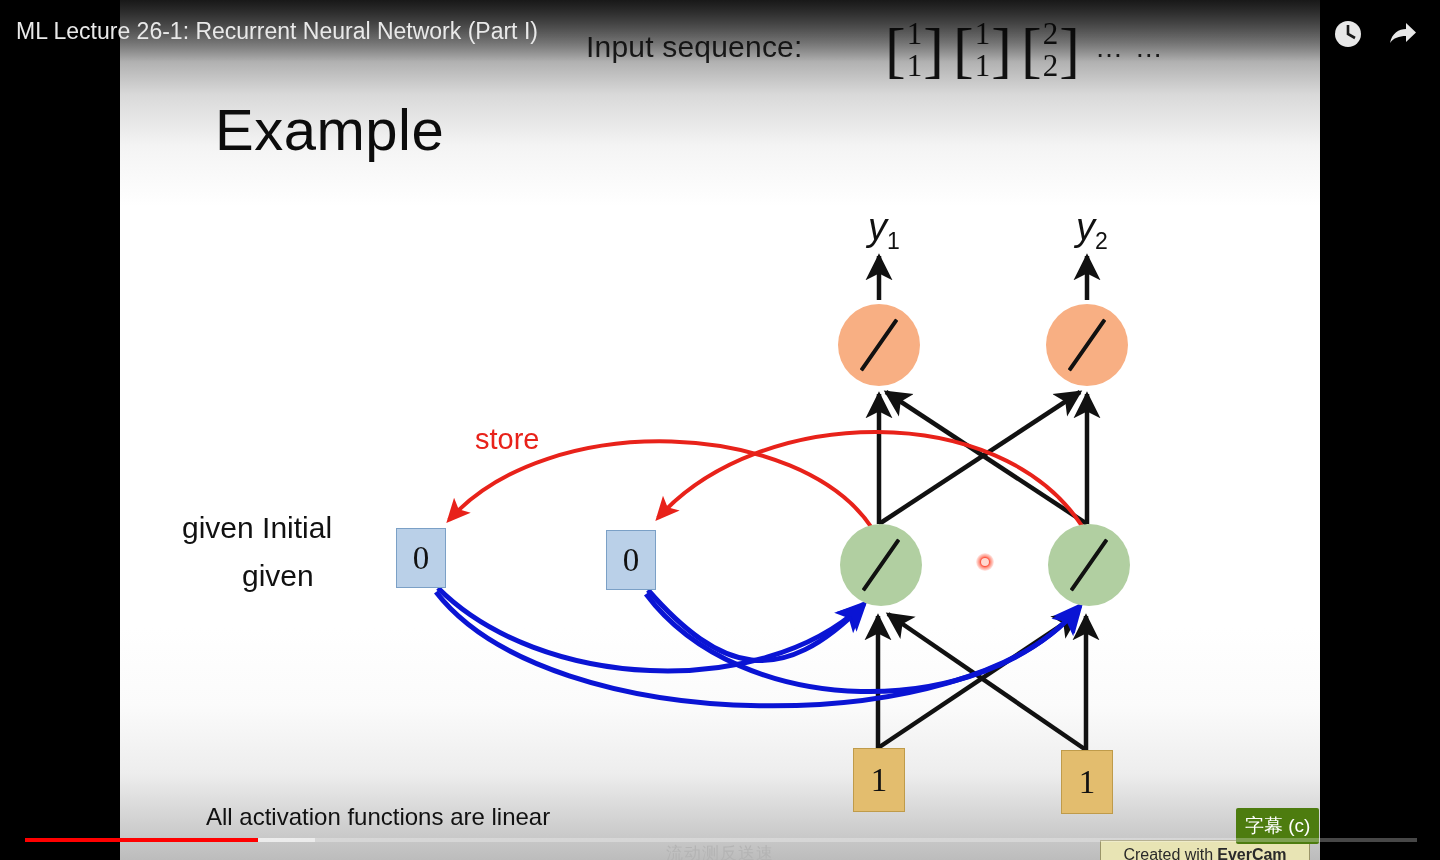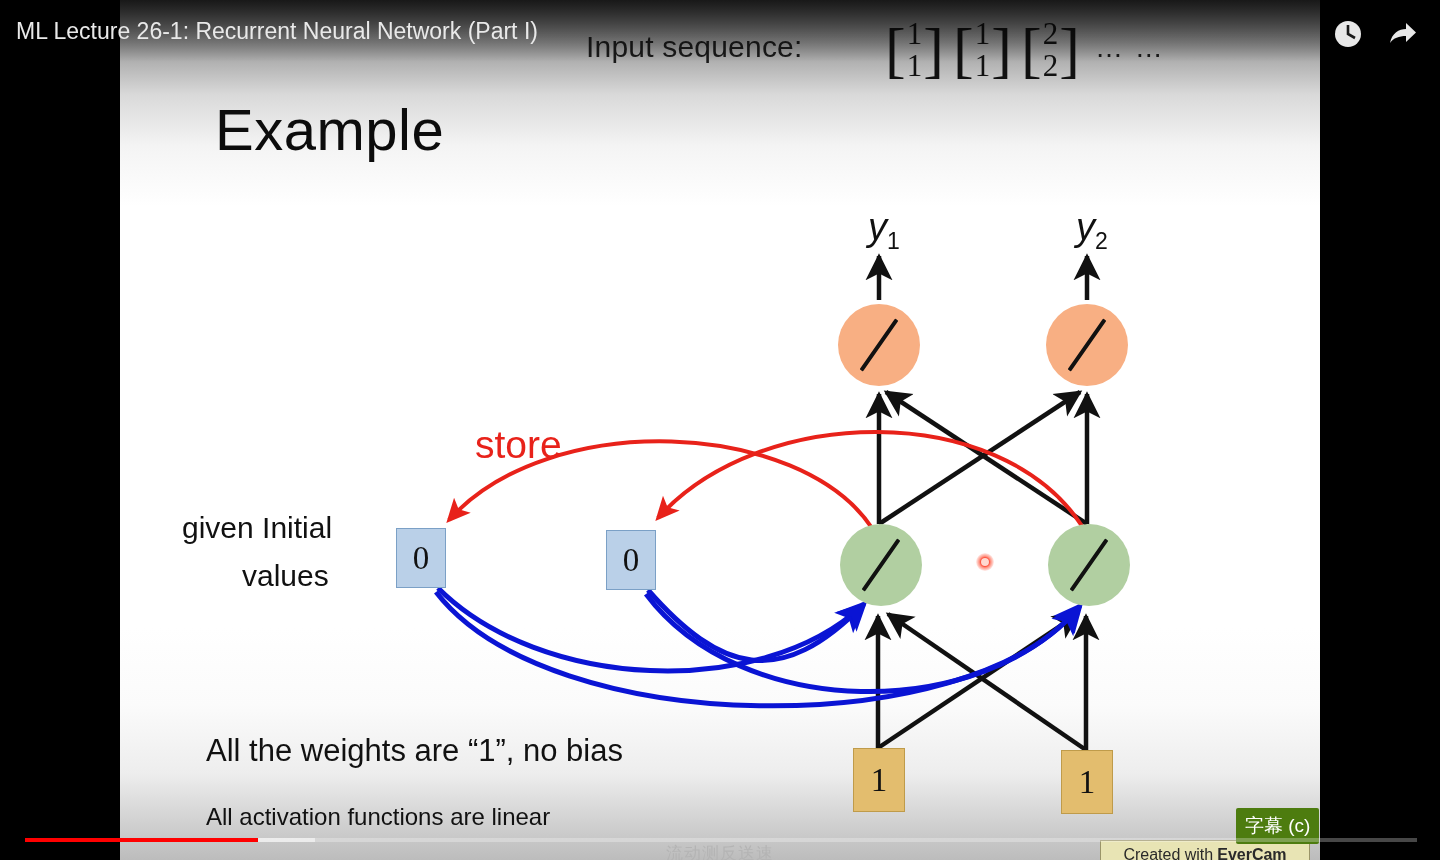--- a/index.html
+++ b/index.html
@@ -11,21 +11,21 @@
   #slide{position:absolute;left:120px;top:0;width:1200px;height:860px;
          background:linear-gradient(180deg,#6e6e6e 0%,#9a9a9a 5%,#d9d9d9 11%,#f4f4f4 17%,#ffffff 24%,
                     #ffffff 73%,#fbfbfb 82%,#ededed 90%,#cfcfcf 96%,#bcbcbc 100%);}
 
   #svgslide{position:absolute;left:0;top:0;width:1200px;height:860px;}
 
   
   .sl-text{position:absolute;color:#111;white-space:nowrap;}
   #inputseq-label{left:466px;top:30px;font-size:30px;color:#1a1a1a;letter-spacing:.2px;}
   #example-title{left:95px;top:96px;font-size:58px;color:#0c0c0c;font-weight:400;letter-spacing:.5px;}
-  #store-label{left:355px;top:423px;font-size:39px;color:#e8221a;}
+  #store-label{left:355px;top:423px;font-size:29px;color:#e8221a;}
   #given-line1{left:62px;top:511px;font-size:30px;}
   #given-line2{left:122px;top:559px;font-size:30px;}
   #weights-line{left:86px;top:733px;font-size:31px;}
   #linear-line{left:86px;top:803px;font-size:24px;}
 
   
   .mat{position:absolute;top:18px;font-family:"Liberation Serif",serif;font-size:31px;color:#111;
        display:flex;align-items:center;}
   .mat .brk{font-size:62px;line-height:54px;font-weight:300;}
   .mat .col{display:flex;flex-direction:column;line-height:1.02;align-items:center;padding:0 1px;}
@@ -192,26 +192,25 @@
       </div>
 
     <div id="laser"></div>
 
     <div class="sl-text" id="store-label">store</div>
 
     <div class="membox" id="mem1">0</div>
     <div class="membox" id="mem2">0</div>
 
     <div class="sl-text" id="given-line1">given Initial</div>
-    <div class="sl-text" id="given-line2">values</div>
+    <div class="sl-text" id="given-line2">given</div>
 
     <div class="inbox" id="in1">1</div>
     <div class="inbox" id="in2">1</div>
 
-    <div class="sl-text" id="weights-line">All the weights are “1”, no bias</div>
     <div class="sl-text" id="linear-line">All activation functions are linear</div>
 
     <div id="subtitle">流动测反送速</div>
 
     <div id="evercam">
       <span>Created with</span>
       <b>EverCam</b>
     </div>
   </div>
 

